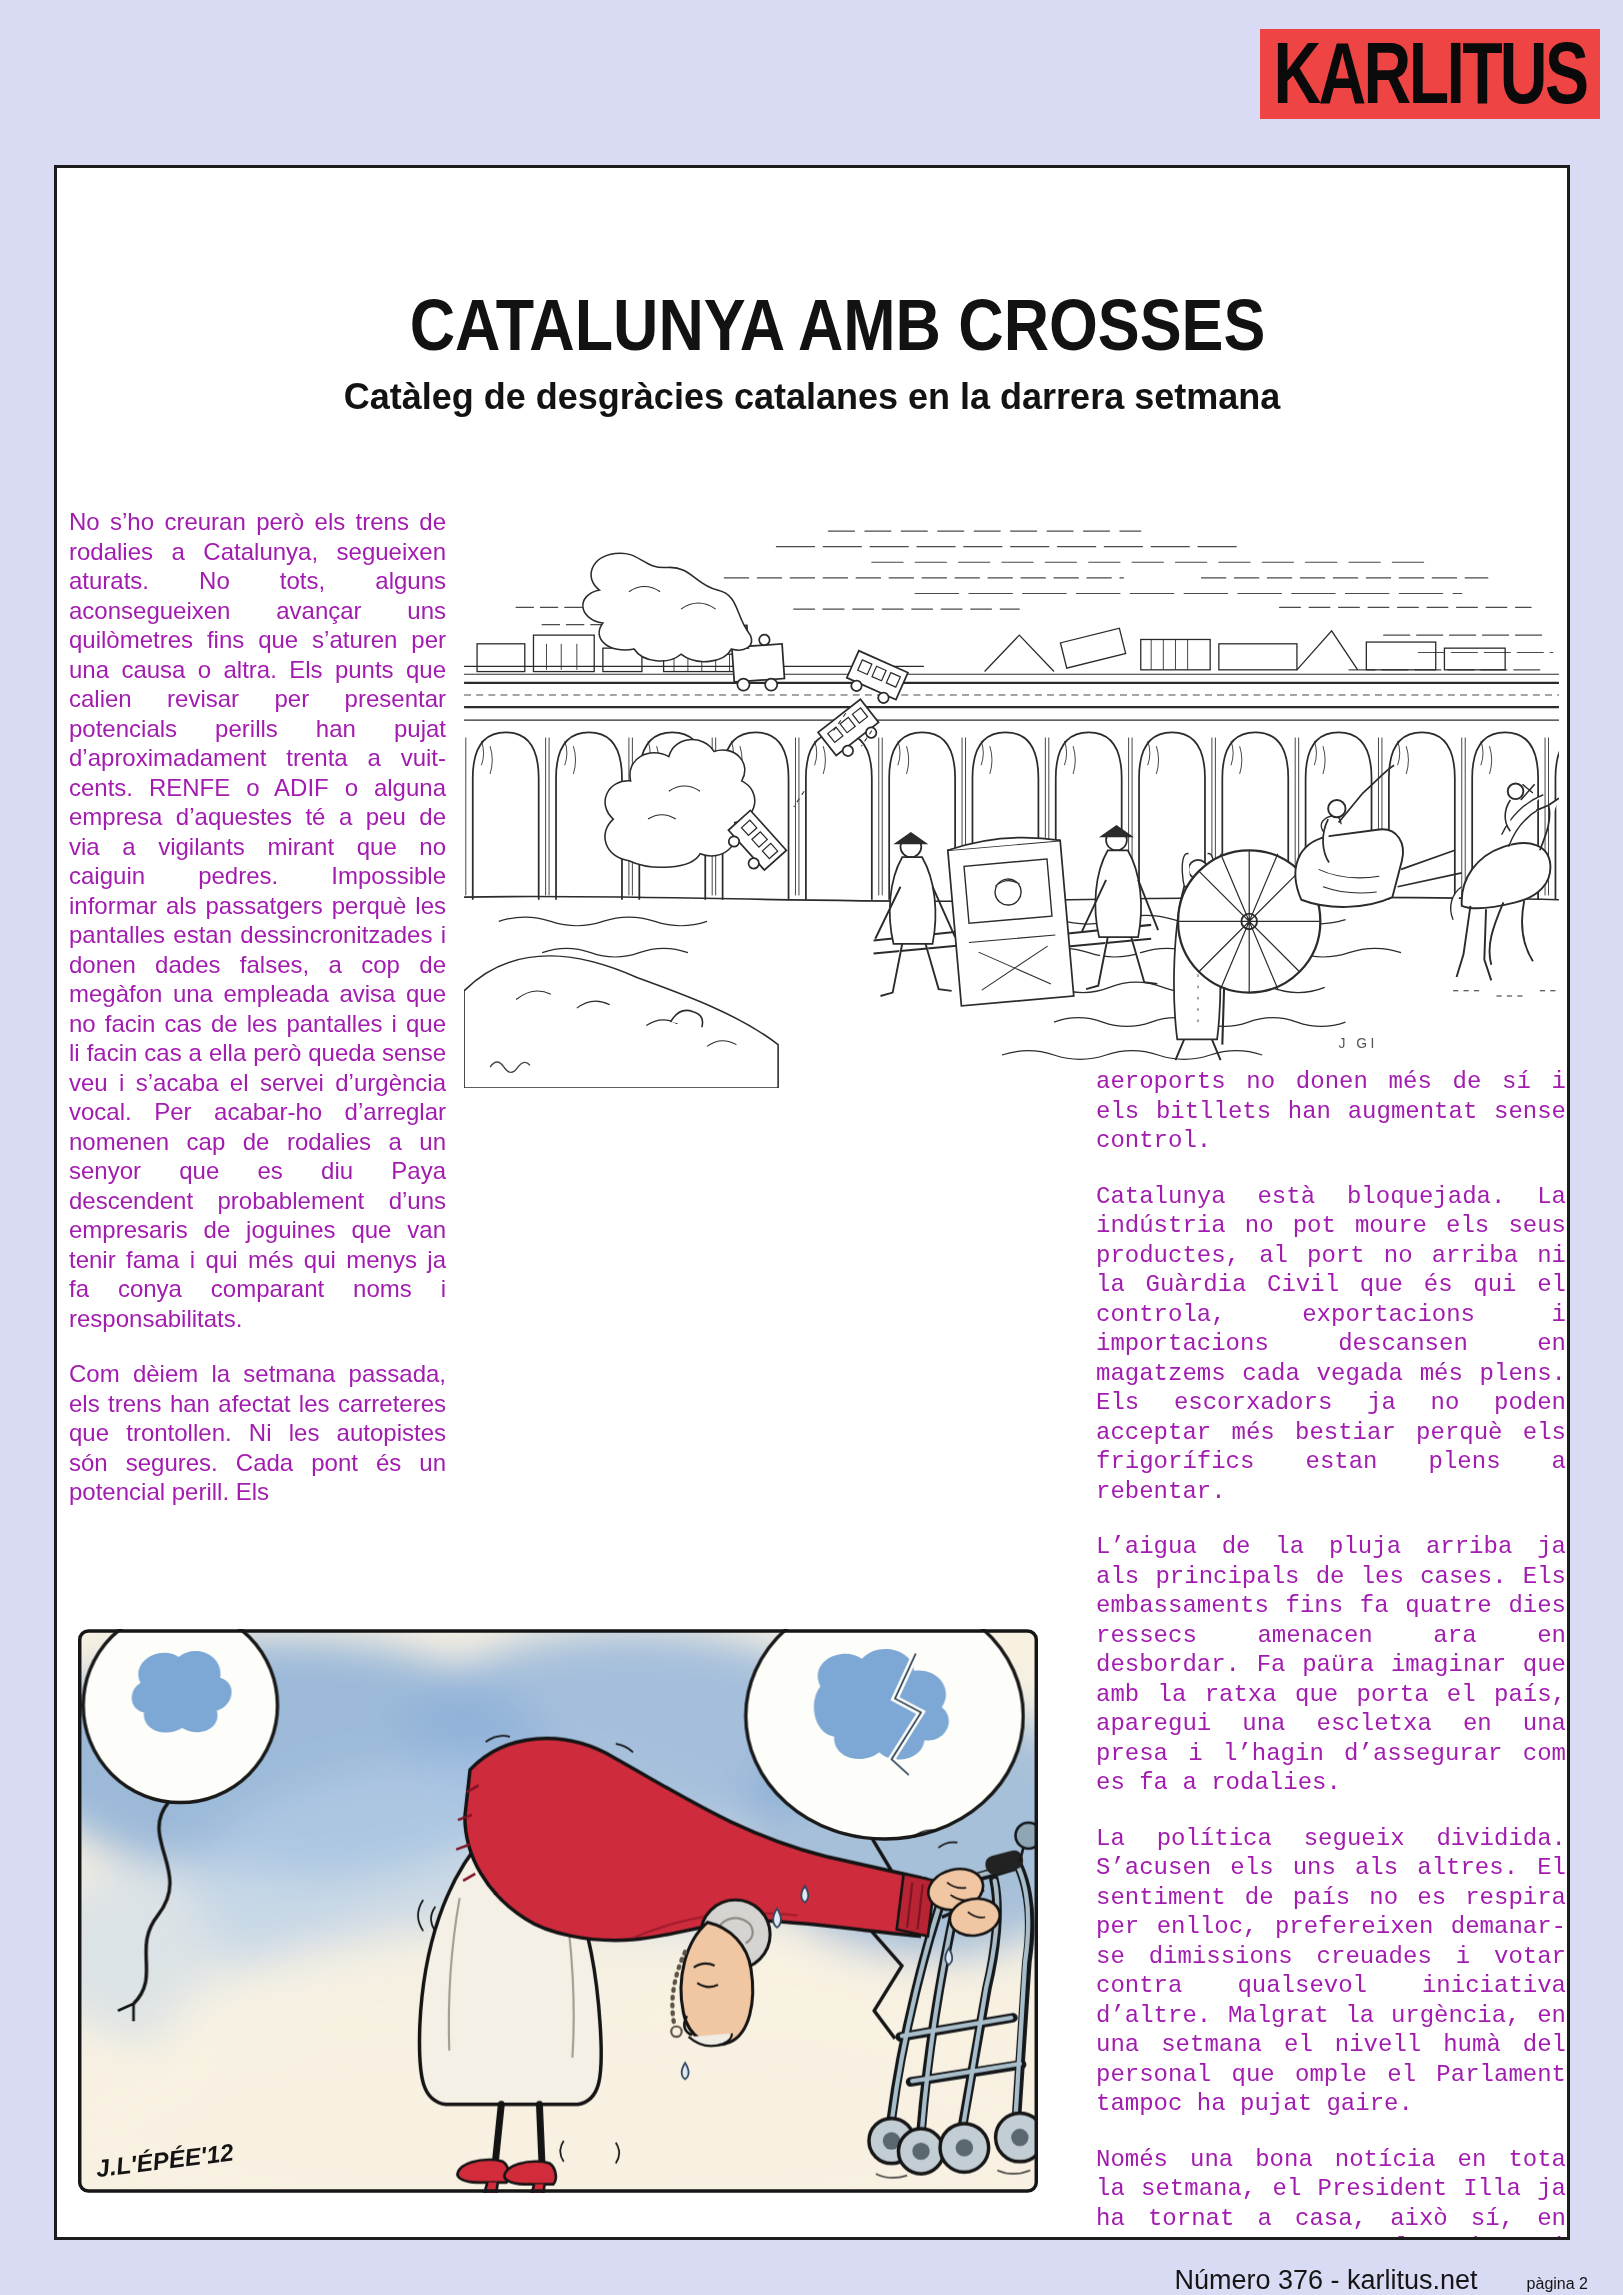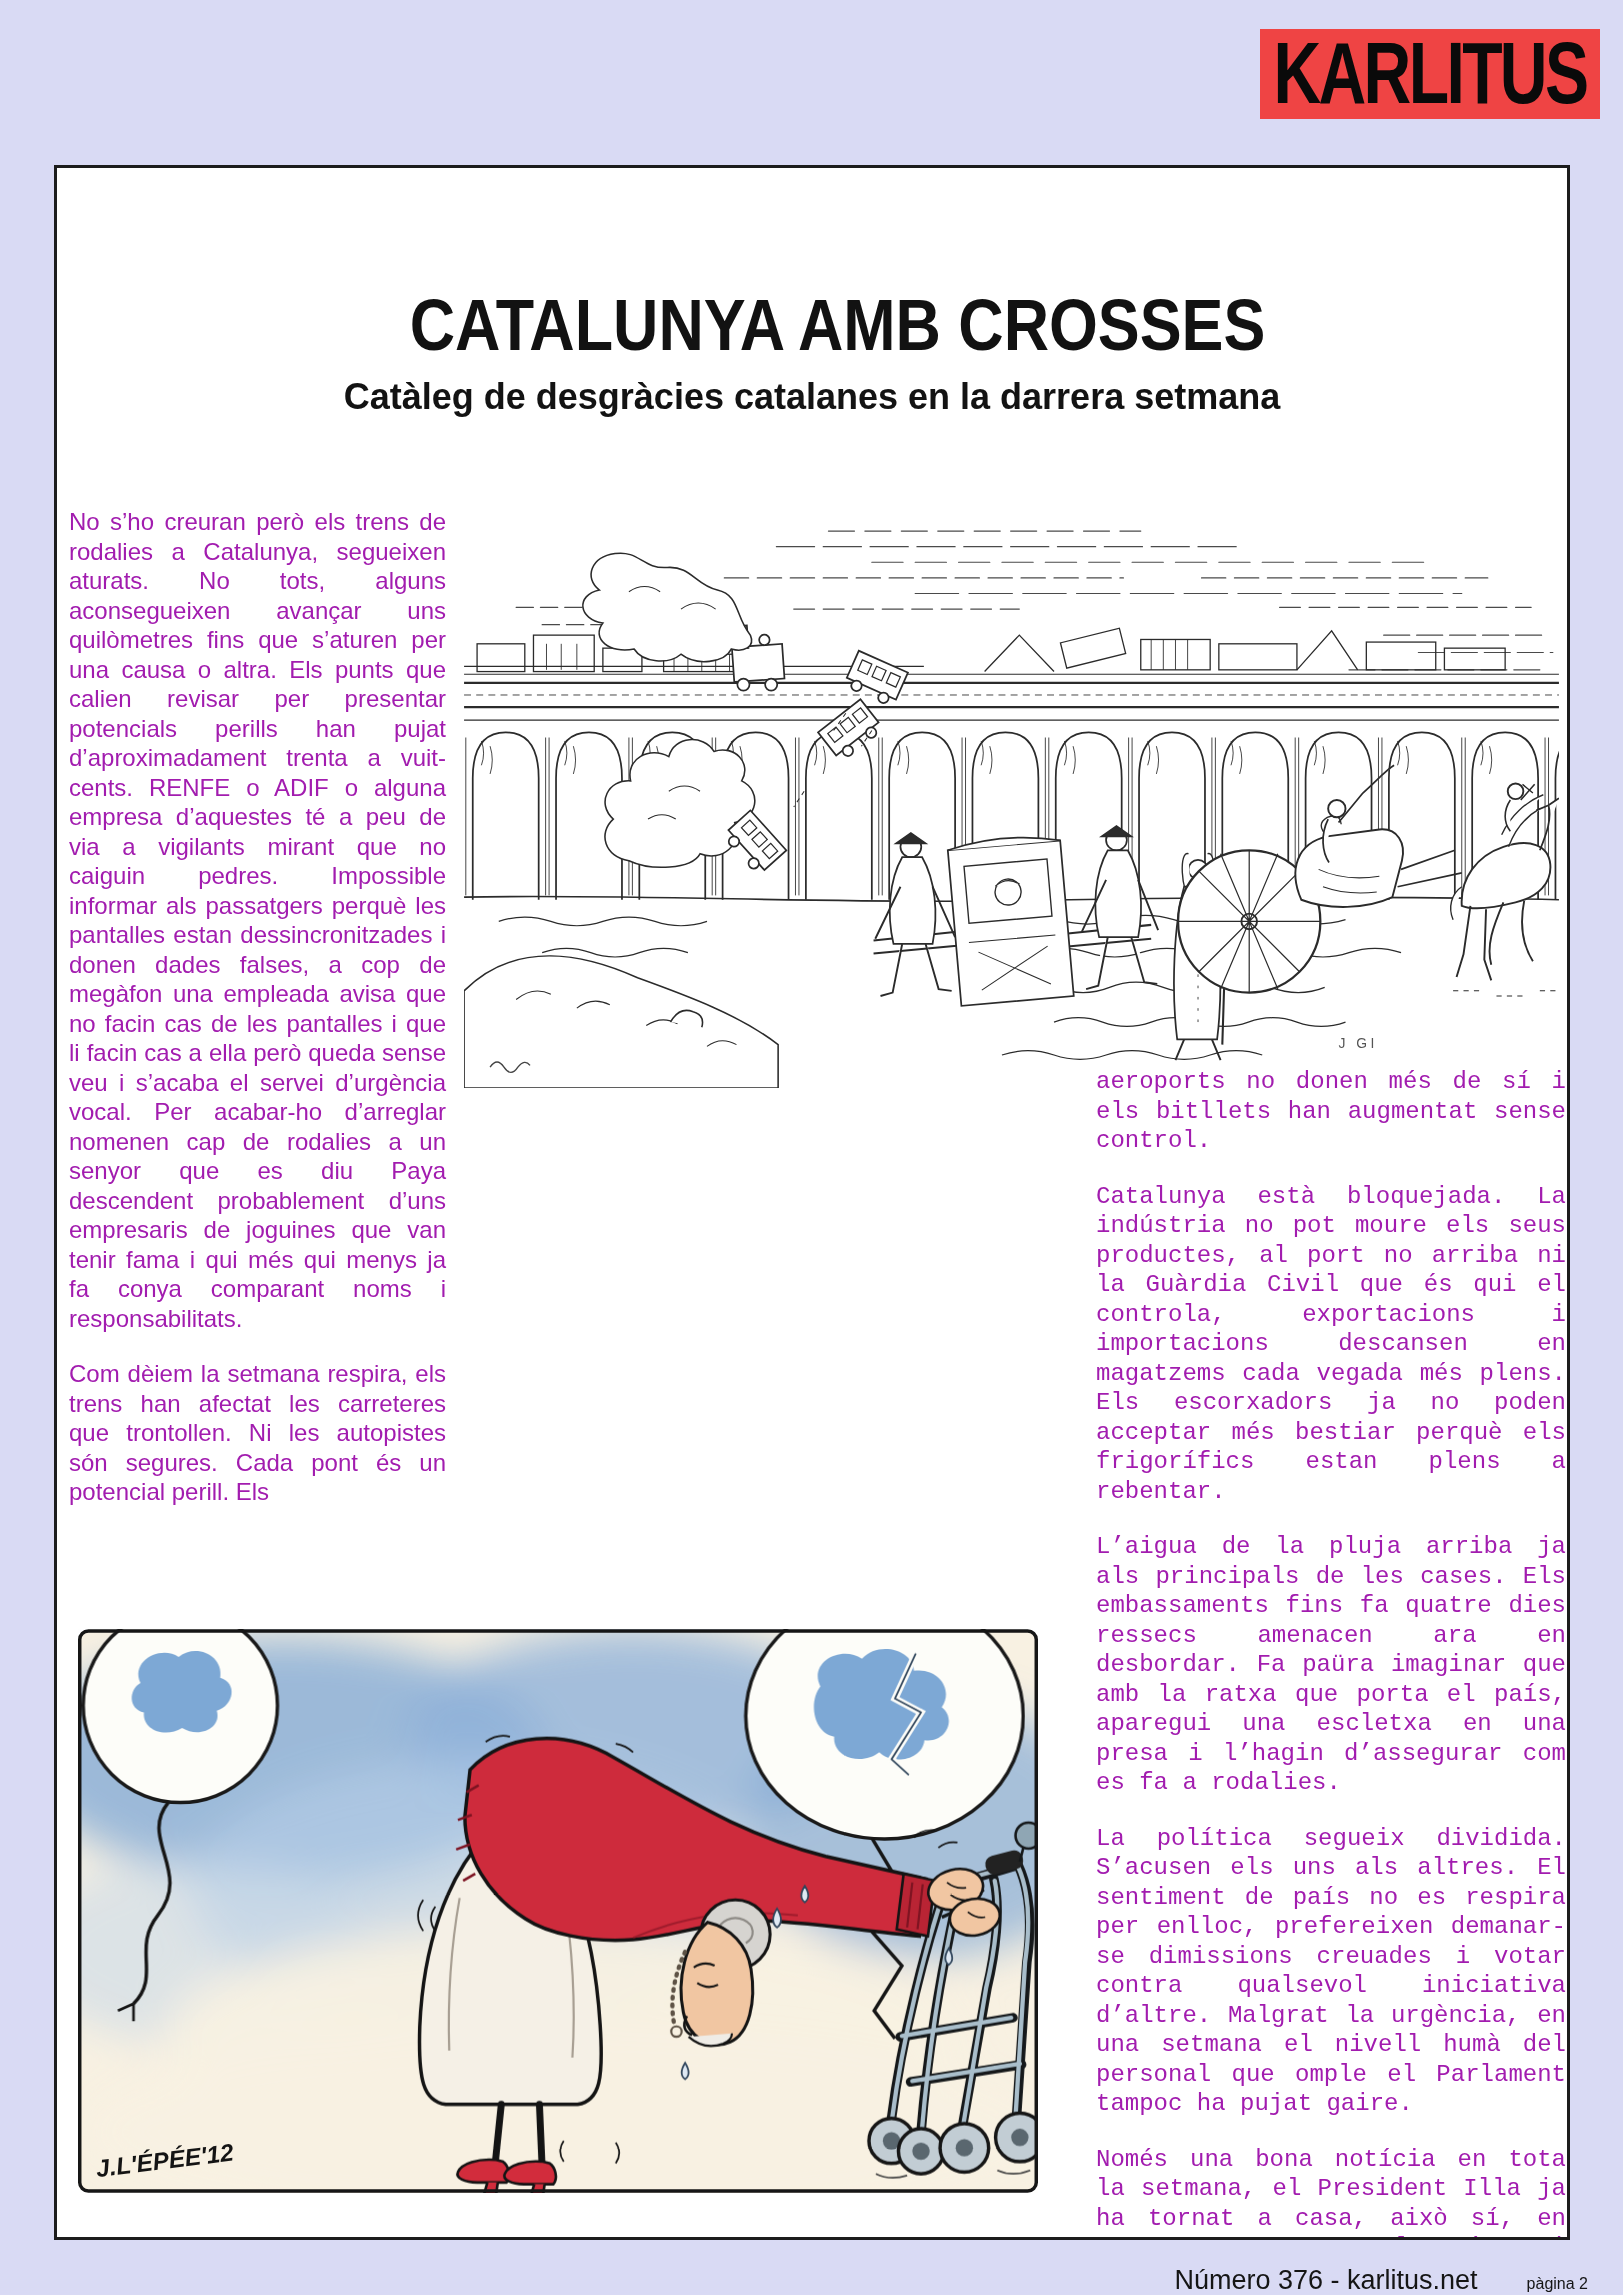--- a/index.html
+++ b/index.html
@@ -241,21 +241,21 @@
           <path d="M1140 560 h30 M1190 566 h34 M1240 560 h20" stroke-width="1.2" stroke-dasharray="6 6"></path>
         </g>
 
         <path d="M30 648 q8 -12 16 0 q8 12 16 0 q8 -10 14 -2" stroke="#444" fill="none" stroke-width="1.6"></path>
         <text x="1008" y="626" font-size="16" letter-spacing="4" fill="#555" font-family="Liberation Sans, sans-serif">J GI</text>
       </svg>
     </div>
 
     <div class="col col-left">
       <p>No s’ho creuran però els trens de rodalies a Catalunya, segueixen aturats. No tots, alguns aconsegueixen avançar uns quilòmetres fins que s’aturen per una causa o altra. Els punts que calien revisar per presentar potencials perills han pujat d’aproximadament trenta a vuit-cents. RENFE o ADIF o alguna empresa d’aquestes té a peu de via a vigilants mirant que no caiguin pedres. Impossible informar als passatgers perquè les pantalles estan dessincronitzades i donen dades falses, a cop de megàfon una empleada avisa que no facin cas de les pantalles i que li facin cas a ella però queda sense veu i s’acaba el servei d’urgència vocal. Per acabar-ho d’arreglar nomenen cap de rodalies a un senyor que es diu Paya descendent probablement d’uns empresaris de joguines que van tenir fama i qui més qui menys ja fa conya comparant noms i responsabilitats.</p>
-      <p>Com dèiem la setmana respira, els trens han afectat les carreteres que trontollen. Ni les autopistes són segures. Cada pont és un potencial perill. Els</p>
+      <p>Com dèiem la setmana passada, els trens han afectat les carreteres que trontollen. Ni les autopistes són segures. Cada pont és un potencial perill. Els</p>
     </div>
 
     <div class="col col-right">
       <p>aeroports no donen més de sí i els bitllets han augmentat sense control.</p>
       <p>Catalunya està bloquejada. La indústria no pot moure els seus productes, al port no arriba ni la Guàrdia Civil que és qui el controla, exportacions i importacions descansen en magatzems cada vegada més plens. Els escorxadors ja no poden acceptar més bestiar perquè els frigorífics estan plens a rebentar.</p>
       <p>L’aigua de la pluja arriba ja als principals de les cases. Els embassaments fins fa quatre dies ressecs amenacen ara en desbordar. Fa paüra imaginar que amb la ratxa que porta el país, aparegui una escletxa en una presa i l’hagin d’assegurar com es fa a rodalies.</p>
       <p>La política segueix dividida. S’acusen els uns als altres. El sentiment de país no es respira per enlloc, prefereixen demanar-se dimissions creuades i votar contra qualsevol iniciativa d’altre. Malgrat la urgència, en una setmana el nivell humà del personal que omple el Parlament tampoc ha pujat gaire.</p>
       <p>Només una bona notícia en tota la setmana, el President Illa ja ha tornat a casa, això sí, en crosses, com tot el país. Li desitgem una pàgina millora. No perquè hagi de solucionar res, per pura cortesia.</p>
     </div>
 

